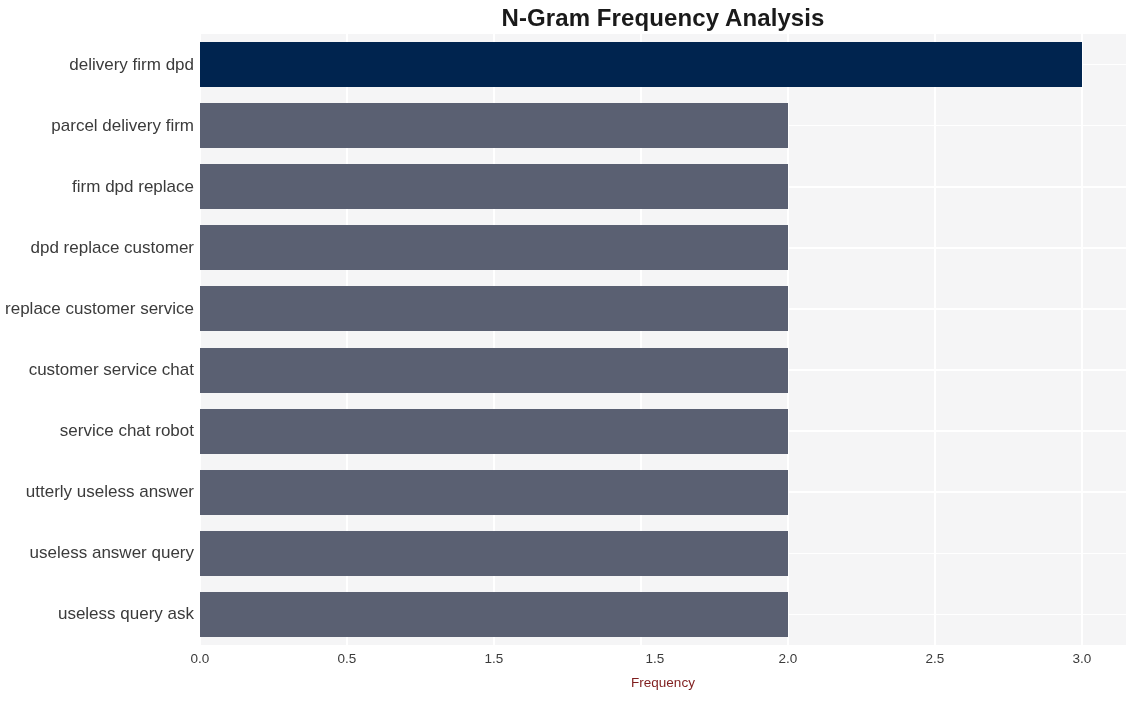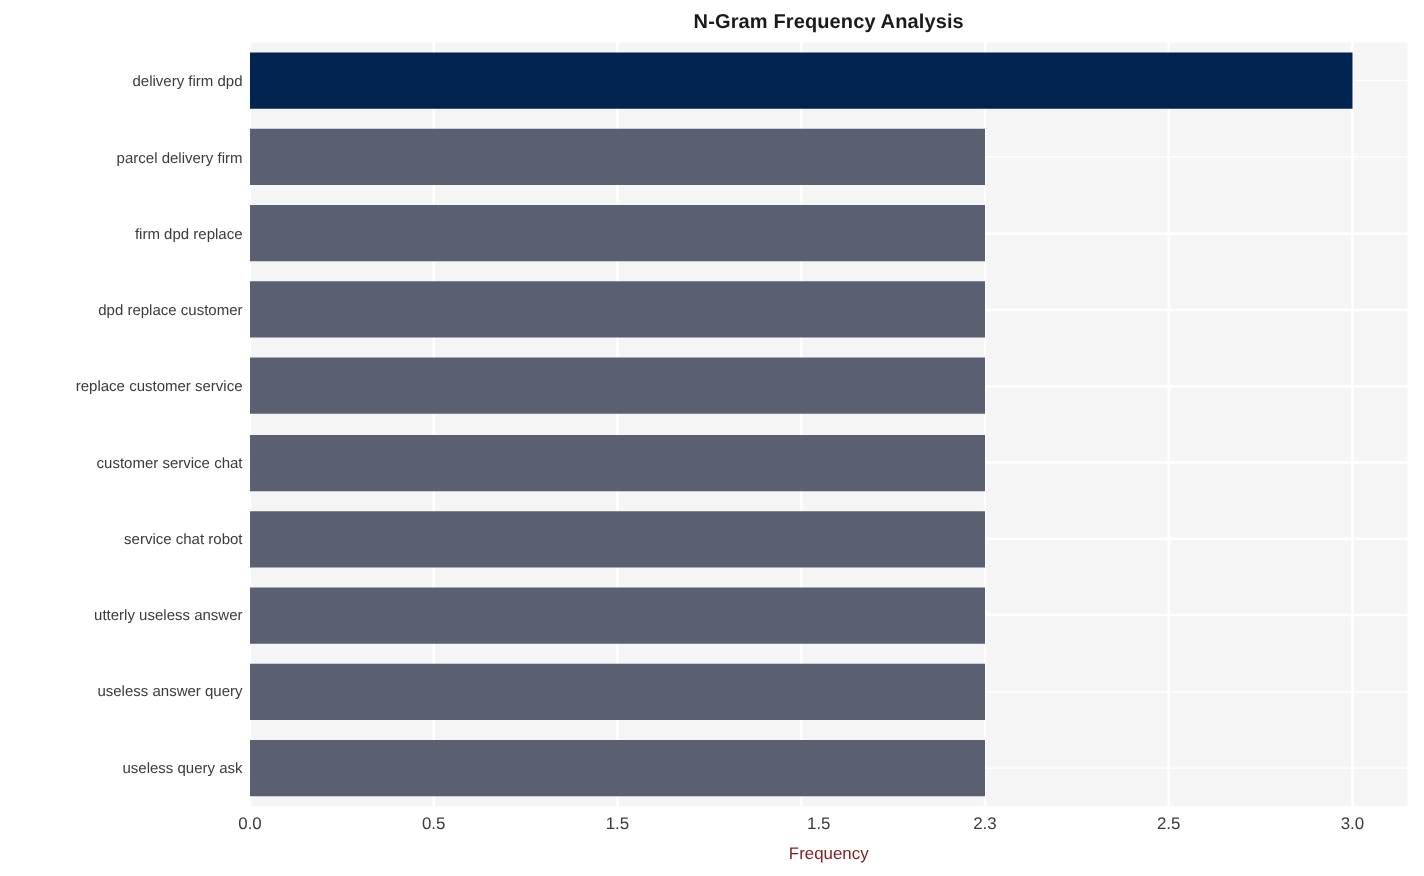--- a/index.html
+++ b/index.html
@@ -24,21 +24,21 @@
     background: #ffffff;
   }
 
   
   #chart-title {
     position: absolute;
     left: 200px;
     top: 6px;
     width: 926px;
     text-align: center;
-    font-size: 16px;
+    font-size: 24px;
     font-weight: bold;
     color: #1a1a1a;
     letter-spacing: 0.1px;
     line-height: 24px;
     white-space: nowrap;
   }
 
   
   #plot-area {
     position: absolute;
@@ -70,21 +70,21 @@
     left: 0;
     height: 45px;
   }
 
   
   .ytick {
     position: absolute;
     right: 0;
     width: 190px;
     text-align: right;
-    font-size: 12px;
+    font-size: 17px;
     color: #3b3b3b;
     line-height: 16px;
     white-space: nowrap;
   }
   #y-tick-layer {
     position: absolute;
     left: 0;
     top: 34px;
     width: 194px;
     height: 611px;
@@ -175,20 +175,20 @@
       <div class="ytick" style="top: 450.25px;">utterly useless answer</div>
       <div class="ytick" style="top: 511.35px;">useless answer query</div>
       <div class="ytick" style="top: 572.45px;">useless query ask</div>
     </div>
 
   <div id="x-tick-layer">
       <div class="xtick" style="left: 200px;">0.0</div>
       <div class="xtick" style="left: 346.984px;">0.5</div>
       <div class="xtick" style="left: 493.968px;">1.5</div>
       <div class="xtick" style="left: 655px;">1.5</div>
-      <div class="xtick" style="left: 787.937px;">2.3</div>
+      <div class="xtick" style="left: 787.937px;">2.0</div>
       <div class="xtick" style="left: 934.921px;">2.5</div>
       <div class="xtick" style="left: 1081.9px;">3.0</div>
     </div>
 
   <div id="x-axis-label">Frequency</div>
 
 </div>
 
 </body></html>

